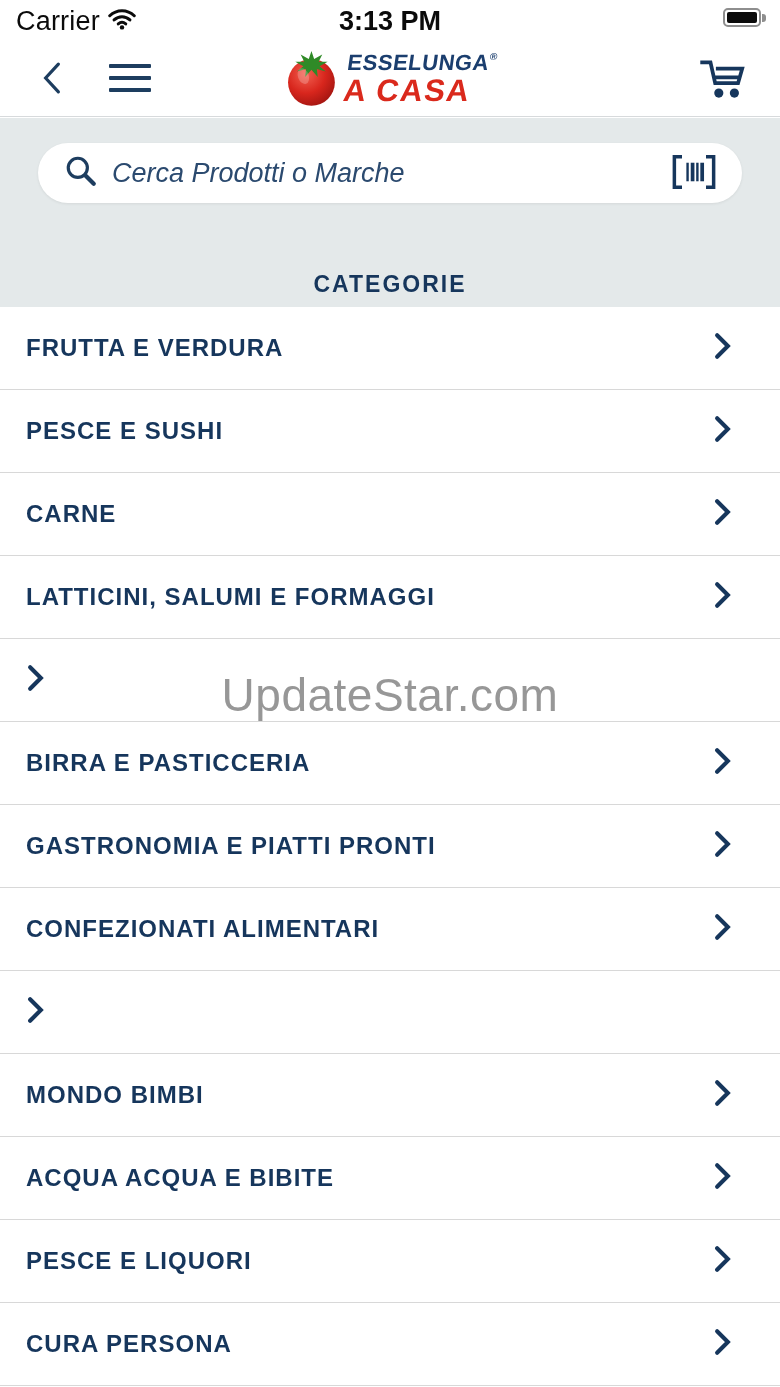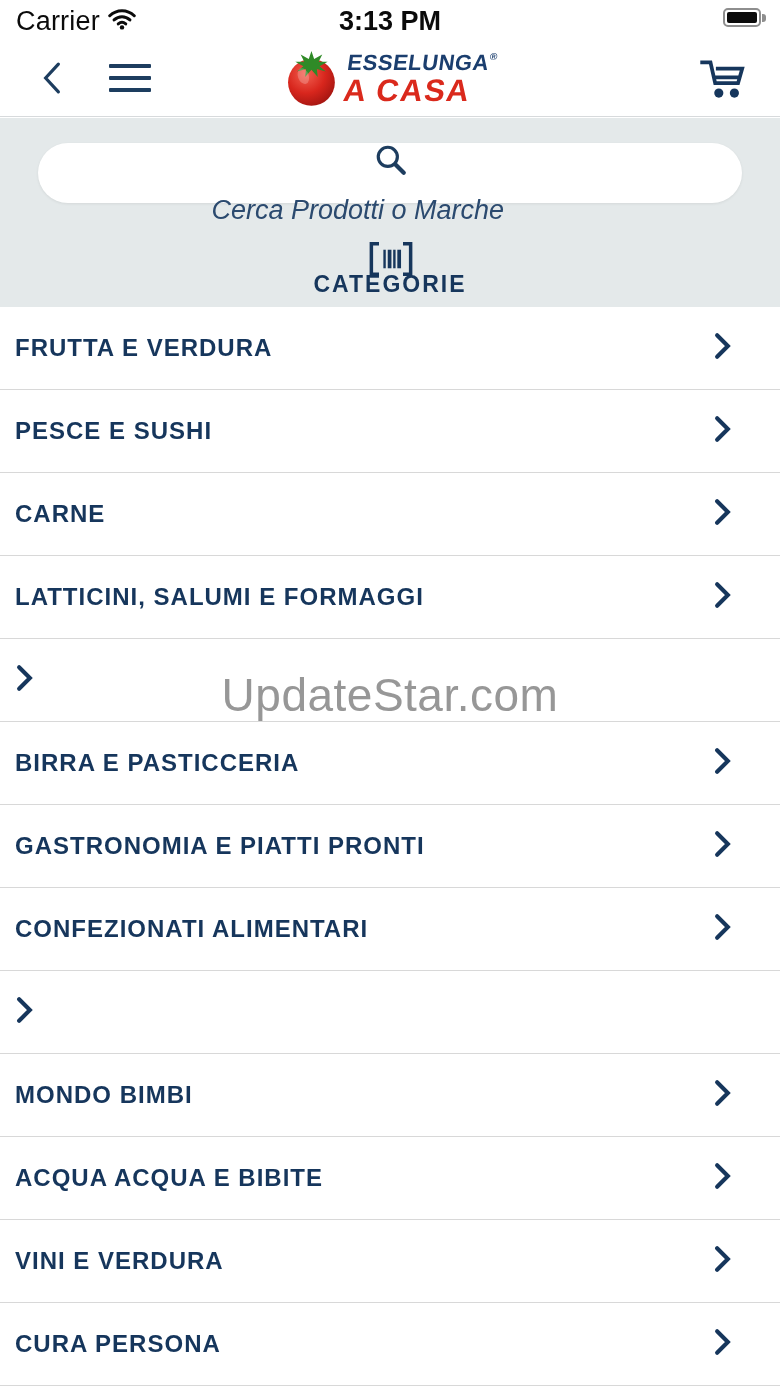--- a/index.html
+++ b/index.html
@@ -57,40 +57,39 @@
   
   .header-section {
     position:absolute; top:118px; left:0; right:0; height:189px;
     background:#e4e9ea; z-index:5;
   }
   .search-pill {
     margin:25px 38px 0 38px; height:60px; background:#ffffff;
     border-radius:30px; display:flex; align-items:center;
     padding:0 24px 0 26px; gap:14px;
     box-shadow:0 1px 3px rgba(0,0,0,0.07);
-    flex-direction:column;
   }
   .search-input {
     flex:1; border:none; outline:none; background:transparent;
     font-family:"Liberation Sans", sans-serif;
     font-size:27px; font-style:italic; color:#16365c; min-width:0;
   }
   .search-input::placeholder { color:#2b4a6f; opacity:1; font-style:italic; }
   .barcode-btn { background:none; border:none; cursor:pointer; display:flex; align-items:center; }
   .section-title {
     margin-top:68px; text-align:center;
     font-size:23px; font-weight:bold; letter-spacing:2px; color:#16365c;
   }
 
   
   .category-list { position:absolute; top:307px; left:0; right:0; z-index:1; }
   .category-row {
     height:83px; background:#ffffff; border-bottom:1px solid #d8d8d8;
     display:flex; align-items:center; justify-content:space-between;
-    padding:0 48px 0 15px; cursor:pointer;
+    padding:0 48px 0 26px; cursor:pointer;
   }
   .category-label {
     font-size:24px; font-weight:bold; letter-spacing:1px; color:#16365c;
   }
   .row-chevron { flex:none; }
 
   
   .watermark {
     position:absolute; top:668px; left:50%; transform:translateX(-50%);
     font-size:46px; color:#979797; z-index:50; pointer-events:none;
@@ -288,21 +287,21 @@
   <div class="category-row">
     <span class="category-label">ACQUA ACQUA E BIBITE</span>
     <span class="row-chevron">
       <svg width="19" height="28" viewBox="0 0 16 26">
         <polyline points="3 3 13 13 3 23" stroke="#16365c" stroke-width="3.8" fill="none" stroke-linecap="round" stroke-linejoin="miter"></polyline>
       </svg>
     </span>
   </div>
 
   <div class="category-row">
-    <span class="category-label">VINI E VERDURA</span>
+    <span class="category-label">PESCE E LIQUORI</span>
     <span class="row-chevron">
       <svg width="19" height="28" viewBox="0 0 16 26">
         <polyline points="3 3 13 13 3 23" stroke="#16365c" stroke-width="3.8" fill="none" stroke-linecap="round" stroke-linejoin="miter"></polyline>
       </svg>
     </span>
   </div>
 
   <div class="category-row">
     <span class="category-label">CURA PERSONA</span>
     <span class="row-chevron">

